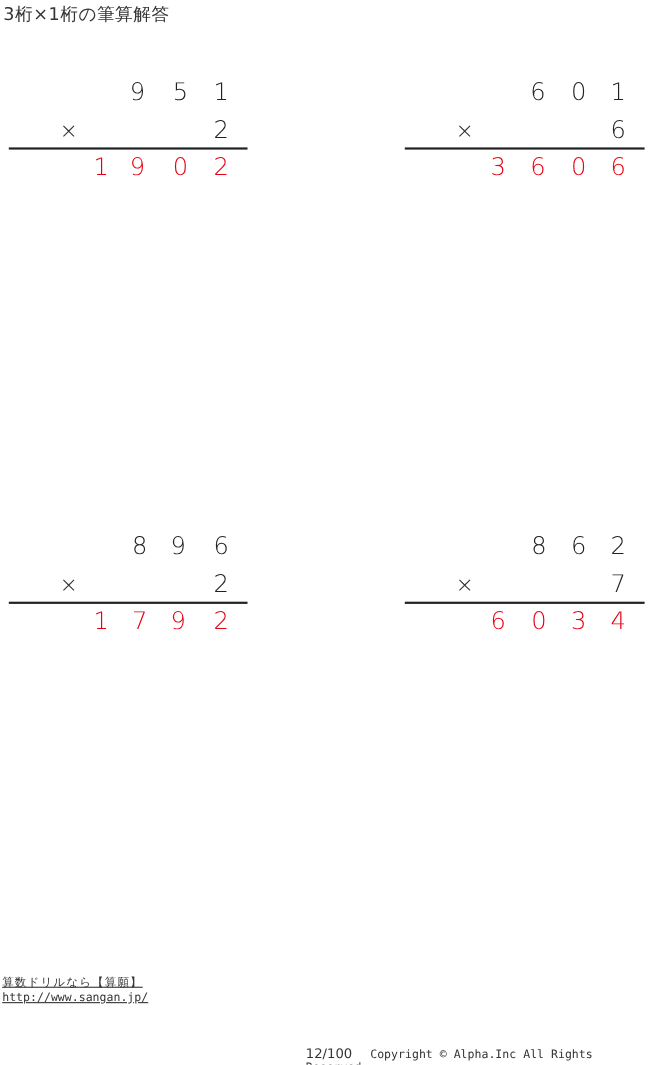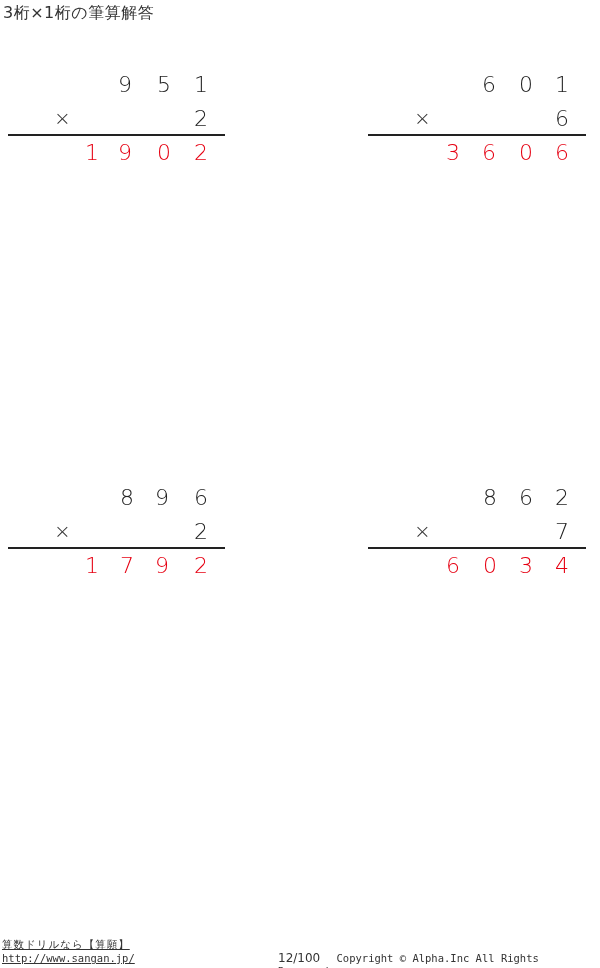--- a/index.html
+++ b/index.html
@@ -5,21 +5,21 @@
   html, body { margin: 0; padding: 0; background: #ffffff; }
   body { width: 600px; height: 968px; position: relative; overflow: hidden;
          font-family: "DejaVu Sans", sans-serif; color: #222; }
   .title { position: absolute; left: 3px; top: 3px; font-size: 16px; color: #333; letter-spacing: 0.5px; }
   .problem { position: absolute; width: 220px; height: 110px; }
   .row { position: absolute; height: 26px; font-size: 22px; font-weight: 300; }
   .digit { position: absolute; width: 20px; text-align: center; top: 0; }
   .ans .digit { color: #e60012; }
   .op { position: absolute; font-size: 20px; color: #333; }
   .rule { position: absolute; height: 1.5px; background: #222; }
-  .footer-left { position: absolute; left: 2px; top: 937px; font-size: 10.5px; color: #333; line-height: 14px; }
+  .footer-left { position: absolute; left: 2px; top: 886px; font-size: 10.5px; color: #333; line-height: 14px; }
   .footer-left span { display: block; text-decoration: underline; font-family: "DejaVu Sans Mono", monospace; }
   .footer-left span.jp { font-family: "DejaVu Sans", sans-serif; letter-spacing: 1px; }
   .footer-right { position: absolute; left: 278px; top: 951px; font-size: 10.5px; color: #333; font-family: "DejaVu Sans Mono", monospace; }
   .footer-right .page { margin-right: 10px; font-family: "DejaVu Sans", sans-serif; font-size: 12px; margin-top: 36px; }
 </style>
 </head>
 <body>
 
 <div class="title">3桁×1桁の筆算解答</div>
 

